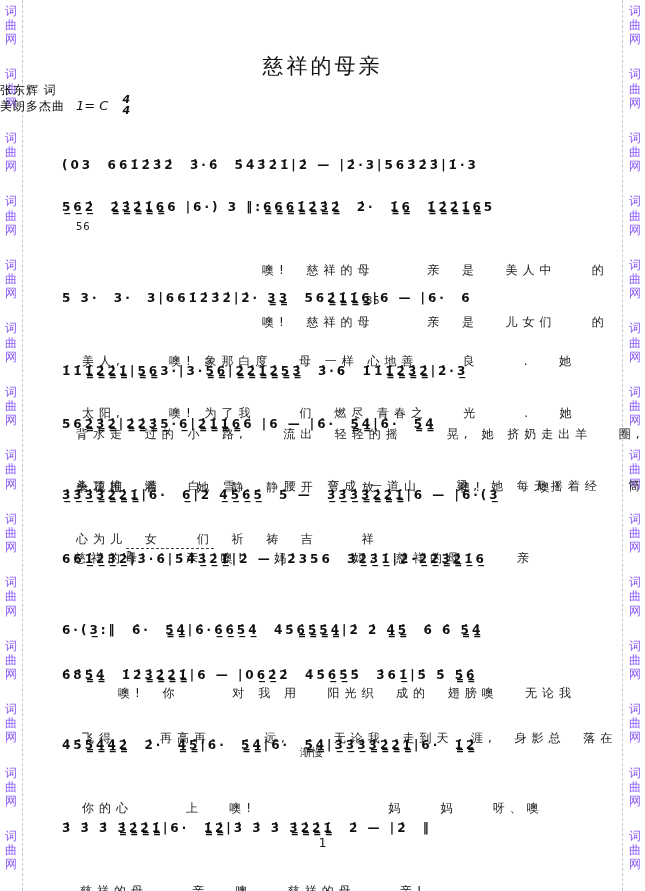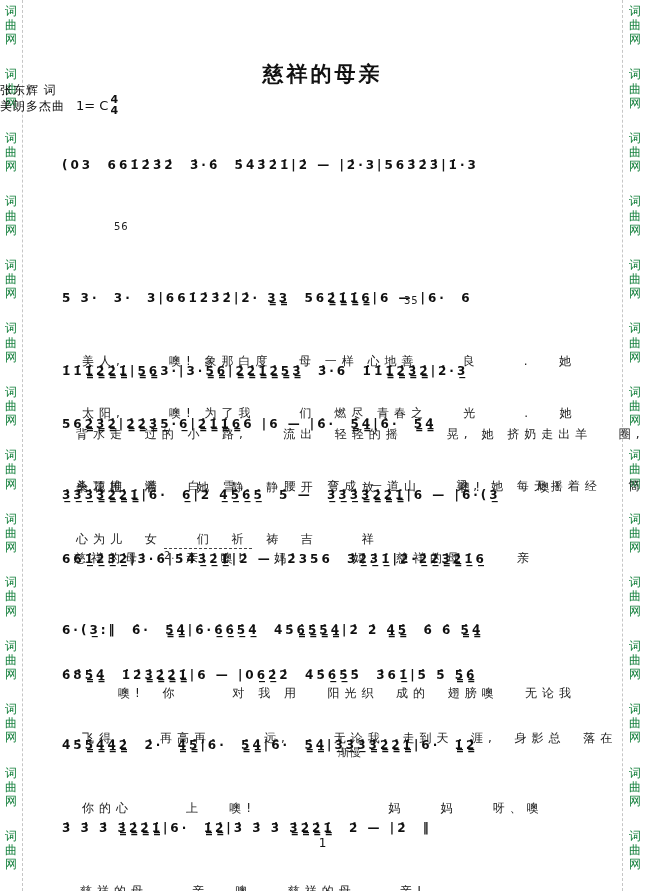--- a/index.html
+++ b/index.html
@@ -1,39 +1,39 @@
 <!DOCTYPE html>
 <html><head>
 <meta charset="utf-8">
 <style>
   html,body{margin:0;padding:0;background:#e8e8e8;}
   .page{position:relative;width:645px;height:891px;background:#ffffff;overflow:hidden;
         font-family:"DejaVu Sans",sans-serif;color:#111;}
   
   .wm{position:absolute;top:4px;bottom:0;width:16px;display:flex;flex-direction:column;
-      gap:21px;color:#15803d;font-size:12px;line-height:1.18;overflow:hidden;}
+      gap:21px;color:#8b5cf6;font-size:12px;line-height:1.18;overflow:hidden;}
   .wm-left{left:5px;}
   .wm-right{left:629px;}
   .wm-g{width:1em;word-break:break-all;}
   .guide{position:absolute;top:0;bottom:0;width:0;border-left:1px dashed #c6c6c6;}
   .guide-l{left:22px;}
   .guide-r{left:622px;}
   
   .title{position:absolute;top:52px;left:0;width:100%;text-align:center;
-         font-size:21px;font-weight:700;letter-spacing:3px;margin-top:8px;}
+         font-size:21px;font-weight:400;letter-spacing:3px;}
   .credits{position:absolute;top:82px;left:0;width:533px;text-align:left;
            font-size:12px;line-height:1.35;letter-spacing:1px;}
-  .keysig{position:absolute;top:94px;left:76px;font-size:13px;display:flex;align-items:center;gap:2px;}
+  .keysig{position:absolute;top:94px;left:76px;font-size:13px;display:flex;align-items:center;gap:14px;font-style:italic;}
   .meter{display:inline-flex;flex-direction:column;align-items:center;font-size:11px;line-height:1.0;font-weight:700;}
   
   .sys{position:absolute;left:62px;width:525px;white-space:pre;}
   .notes{font-size:12px;font-weight:700;letter-spacing:3px;line-height:26px;white-space:pre;}
   .lyr{font-size:12px;font-weight:400;letter-spacing:5px;line-height:14px;white-space:pre;color:#1c1c1c;}
   .lyr1{margin-top:5px;}
-  .mark{position:absolute;font-size:10px;font-weight:400;letter-spacing:1px;color:#222;margin-left:38px;}
+  .mark{position:absolute;font-size:10px;font-weight:400;letter-spacing:1px;color:#222;}
   .s1{top:114px;}
   .s2{top:156px;}
   .s3{top:228px;}
   .s4{top:301px;}
   .s5{top:373px;}
   .s6{top:444px;}
   .s7{top:508px;}
   .s8{top:560px;}
   .s9{top:624px;}
   .s10{top:694px;}
@@ -103,20 +103,25 @@
     <span class="meter">
       <span>4</span>
       <span>4</span>
     </span>
   </div>
 
   <div class="sys s1">
     <div class="notes">(03  661̇2̇3̇2̇  3̇·6̇  5̇4̇3̇2̇1̇|2̇ — |2̇·3|563̇2̇3̇|1̇·3</div>
   </div>
 
+  <div class="sys s2">
+    <div class="notes">5̲6̲2̲̇  2̳̇3̳̇2̳̇1̳̇6̳6 |6·) 3 ‖:6̳6̳6̳1̳̇2̳̇3̳̇2̳̇  2̇·  1̳̇6̳  1̳̇2̳̇2̳̇1̳̇6̳5</div>
+    <div class="lyr lyr1">噢!  慈祥的母      亲  是   美人中    的</div>
+    <div class="lyr">噢!  慈祥的母      亲  是   儿女们    的</div>
+  </div>
 
   <div class="sys s3">
     <span class="mark grace3">56</span>
     <div class="notes">5 3·  3·  3|661̇2̇3̇2̇|2̇· 3̳3̳  562̳̇1̳̇1̳̇6̳|6 — |6·  6</div>
     <div class="lyr lyr1">美人,     噢! 象那白度   母 一样 心地善     良     .   她</div>
     <div class="lyr">太阳,     噢! 为了我     们  燃尽 青春之    光     .   她</div>
   </div>
 
   <div class="sys s4">
     <span class="mark grace4">35</span>

